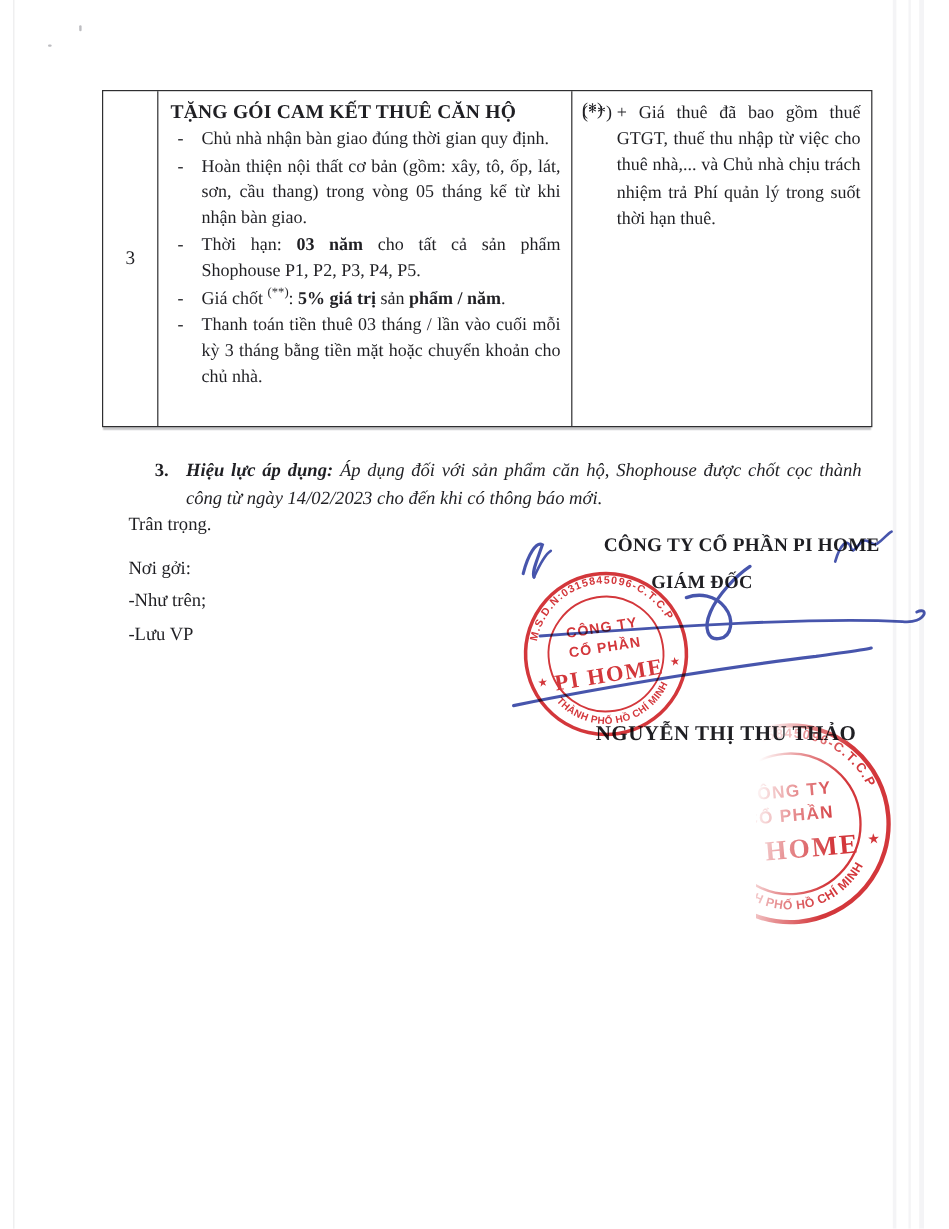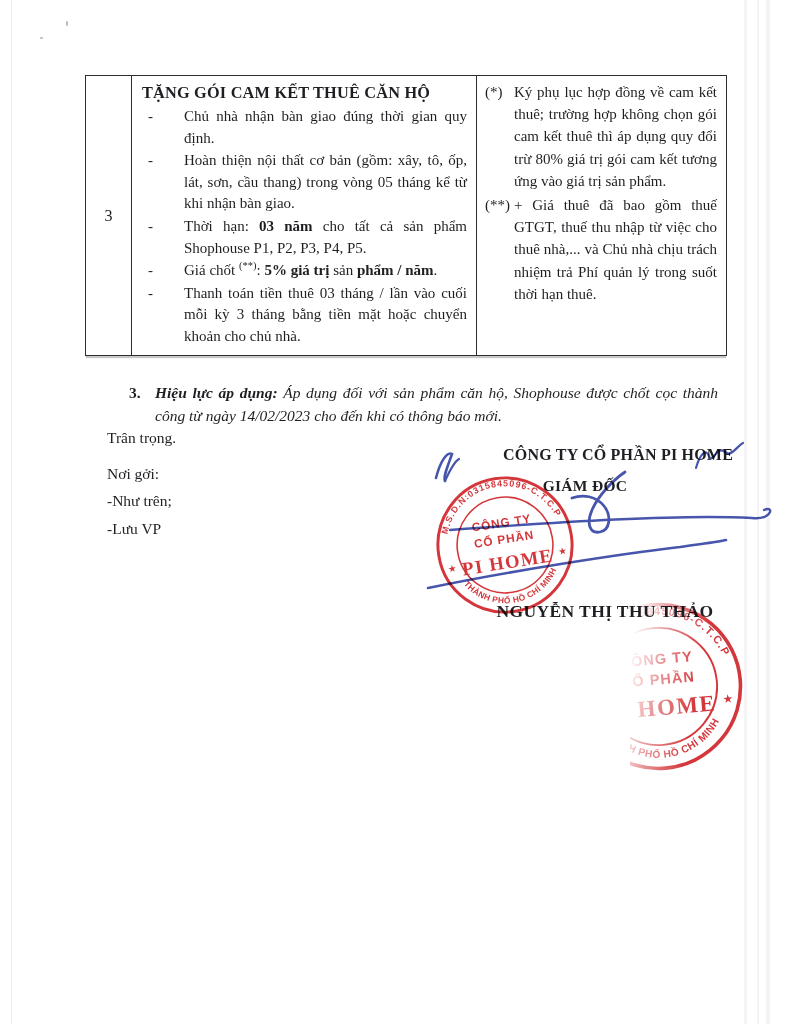--- a/index.html
+++ b/index.html
@@ -18,21 +18,21 @@
            align-items:center;justify-content:center;font-size:16px;}
   .col-main{flex:0 0 345px;border-right:1.4px solid #2e2e30;box-sizing:border-box;
             padding:5px 9px 4px 10px;font-size:15px;line-height:21.6px;}
   .col-notes{flex:1 1 auto;box-sizing:border-box;padding:5px 9px 4px 8px;
              font-size:15px;line-height:22.2px;}
   .pkg-title{font-weight:bold;font-size:16.3px;line-height:23px;letter-spacing:.2px;margin-bottom:2px;}
   .pkg-intro{margin-bottom:3px;}
   sup{font-size:10.5px;vertical-align:super;line-height:0;}
   .bullet{display:flex;margin-top:1px;}
   .dash{flex:0 0 26px;padding-left:6px;box-sizing:border-box;}
-  .btext{flex:1 1 auto;text-align:justify;margin-left:16px;}
+  .btext{flex:1 1 auto;text-align:justify;}
   .note{position:relative;padding-left:29px;margin-bottom:2px;}
   .nmark{position:absolute;left:0;top:0;}
   .npara{text-align:justify;}
   .npara + .npara{margin-top:1px;}
   
   .effective{left:129px;top:382px;width:589px;position:relative;
              font-size:15.5px;line-height:22.5px;}
   .eff-num{position:absolute;left:0;top:0;font-weight:bold;}
   .eff-body{padding-left:26px;text-align:justify;font-style:italic;}
   
@@ -91,21 +91,20 @@
         </div>
         <div class="bullet">
           <span class="dash">-</span>
           <span class="btext"><span>Thanh toán tiền thuê 03 tháng / lần vào cuối mỗi kỳ 3 tháng bằng tiền mặt hoặc chuyển khoản cho chủ nhà.</span></span>
         </div>
       </div>
   </div>
   <div class="col-notes">
       <div class="note">
         <span class="nmark">(*)</span>
-        <div class="npara"><span>Ký phụ lục hợp đồng về cam kết thuê; trường hợp không chọn gói cam kết thuê thì áp dụng quy đổi trừ 80% giá trị gói cam kết tương ứng vào giá trị sản phẩm.</span></div>
       </div>
       <div class="note">
         <span class="nmark">(**)</span>
         <div class="npara"><span>+ Giá thuê đã bao gồm thuế GTGT, thuế thu nhập từ việc cho thuê nhà,... và Chủ nhà chịu trách nhiệm trả Phí quản lý trong suốt thời hạn thuê.</span></div>
       </div>
     </div>
 </div>
 
 <div class="abs effective">
   <span class="eff-num">3.</span>

